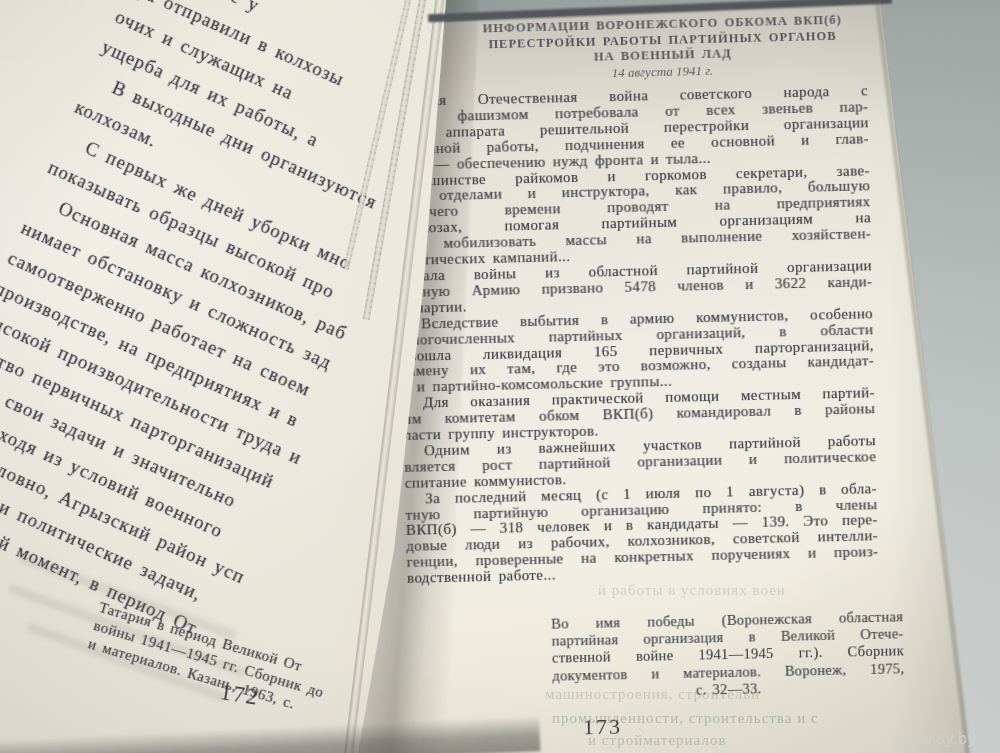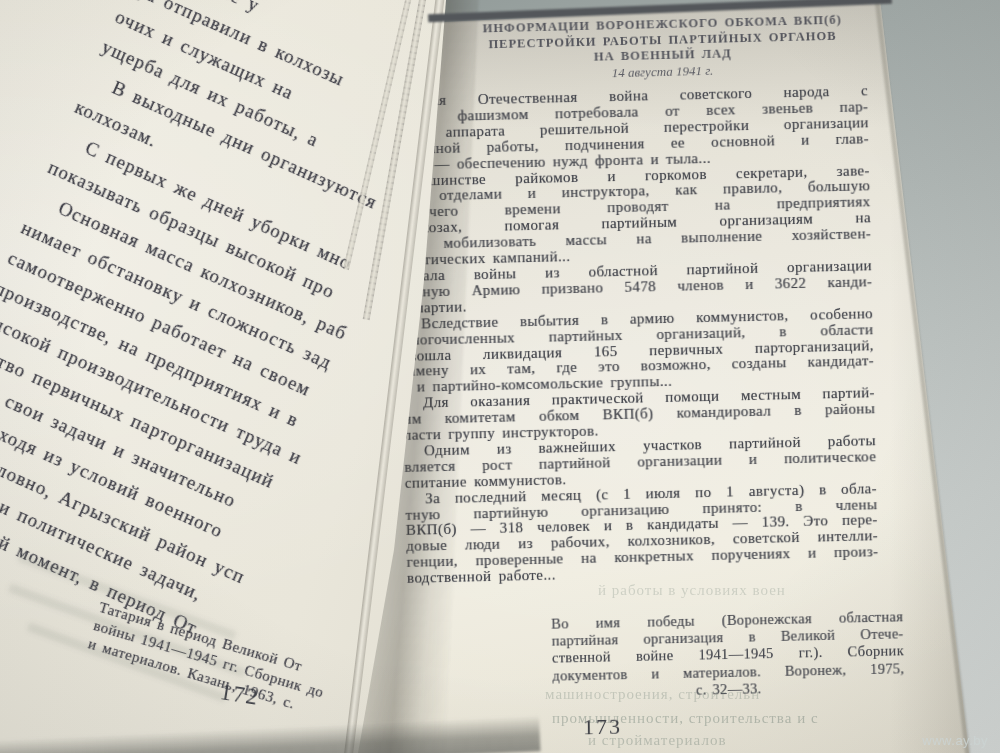--- a/index.html
+++ b/index.html
@@ -79,22 +79,22 @@
   .fore-edge-right{position:absolute;left:874px;top:-5px;width:5px;height:775px;z-index:2;
     transform:rotate(-6.85deg);transform-origin:top left;background:rgba(135,132,122,.45);filter:blur(1px);}
 
   
   .top-dark{position:absolute;left:428px;top:5px;width:464px;height:8px;z-index:5;transform:rotate(-2.3deg);
     background:#53565a;filter:blur(.8px);}
   .bottom-shadow{position:absolute;left:-20px;top:728px;width:560px;height:36px;z-index:5;transform:rotate(-2.6deg);
     background:linear-gradient(180deg,rgba(72,74,70,0),rgba(72,74,70,.45) 55%,rgba(80,82,78,.6));filter:blur(1.6px);}
   .vignette{position:absolute;inset:0;z-index:8;
     background:radial-gradient(ellipse at 50% 42%,transparent 58%,rgba(55,57,55,.10));}
-  .watermark{position:absolute;right:12px;bottom:5px;z-index:9;font-family:"Liberation Sans","DejaVu Sans",sans-serif;
-    font-size:13px;color:#ccd4d3;opacity:.85;letter-spacing:.5px;}
+  .watermark{position:absolute;right:24px;bottom:5px;z-index:9;font-family:"Liberation Sans","DejaVu Sans",sans-serif;
+    font-size:16px;color:#ccd4d3;opacity:.85;letter-spacing:.5px;}
 </style>
 </head>
 <body>
 
 <div id="stage">
 
   <div class="right-page">
     <div class="rp-shade"></div>
     <div class="rheader">
         <div class="hline">ИНФОРМАЦИИ ВОРОНЕЖСКОГО ОБКОМА ВКП(б)</div>

